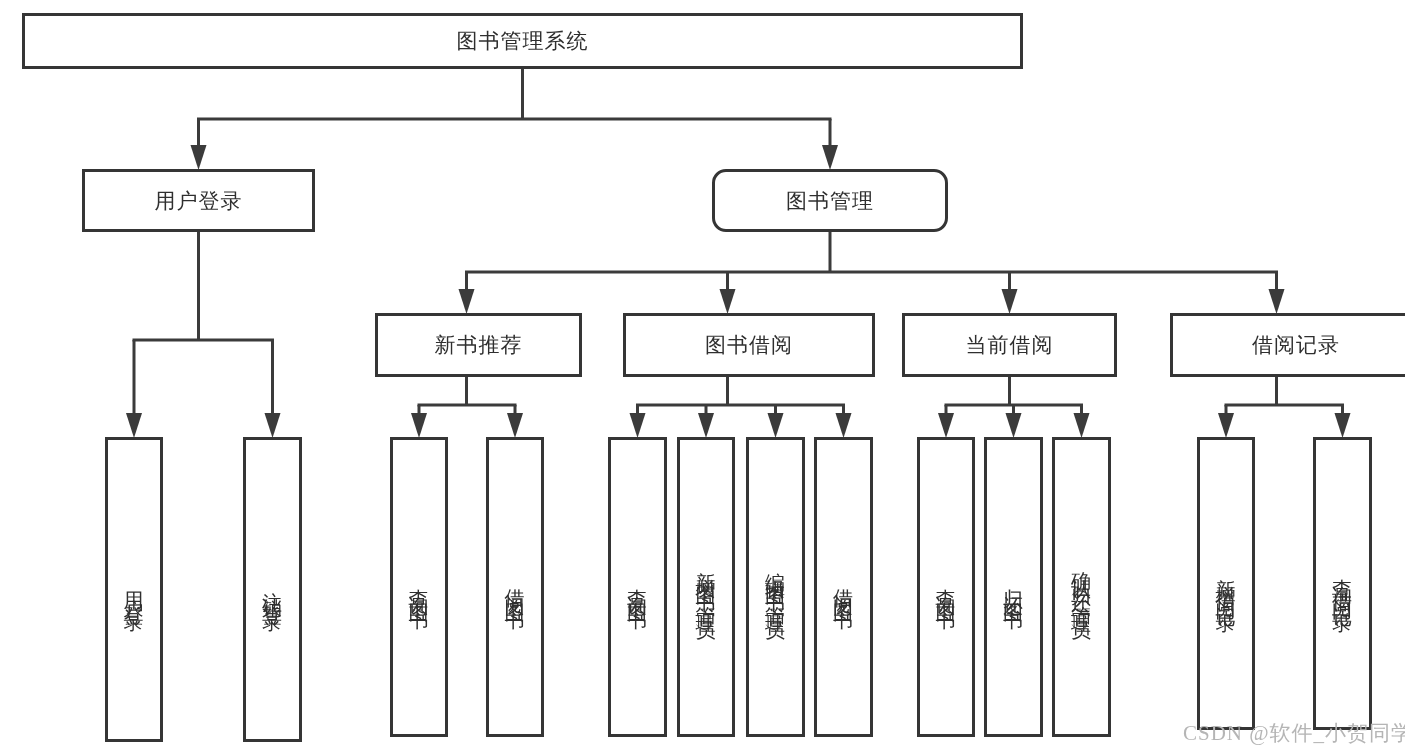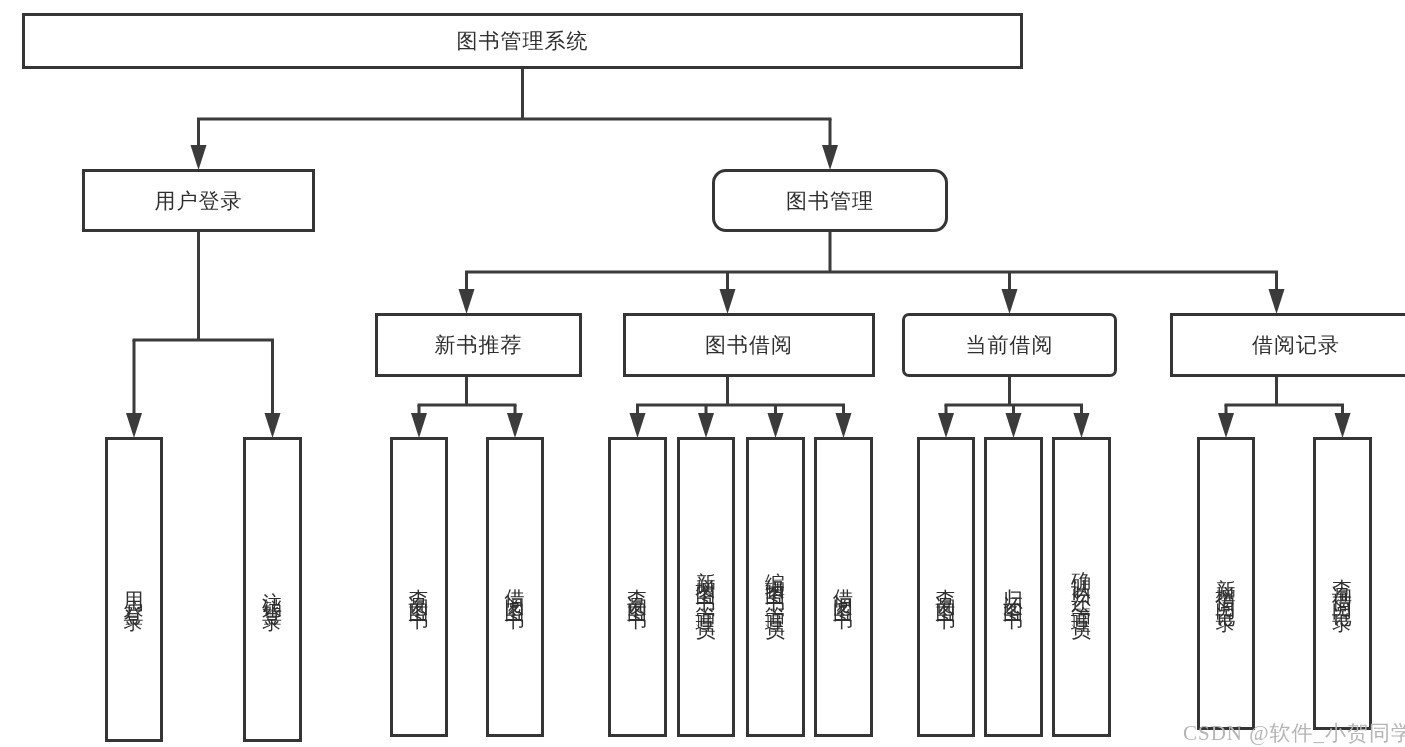--- a/index.html
+++ b/index.html
@@ -115,21 +115,21 @@
       </div>
       <div class="node" style="left: 712px; top: 169px; width: 236px; height: 63px; border-radius: 14px;">
         <span>图书管理</span>
       </div>
       <div class="node" style="left: 363px; top: 313px; width: 207px; height: 64px; margin-left: 12px;">
         <span>新书推荐</span>
       </div>
       <div class="node" style="left: 623px; top: 313px; width: 252px; height: 64px;">
         <span>图书借阅</span>
       </div>
-      <div class="node" style="left: 902px; top: 313px; width: 215px; height: 64px; border-radius: 7px;">
+      <div class="node" style="left: 902px; top: 313px; width: 215px; height: 64px;">
         <span>当前借阅</span>
       </div>
       <div class="node" style="left: 1170px; top: 313px; width: 252px; height: 64px;">
         <span>借阅记录</span>
       </div>
       <div class="node v" style="left: 105px; top: 437px; width: 58px; height: 305px;">
         <span>用户登录</span>
       </div>
       <div class="node v" style="left: 243px; top: 437px; width: 59px; height: 305px;">
         <span>注销登录</span>

